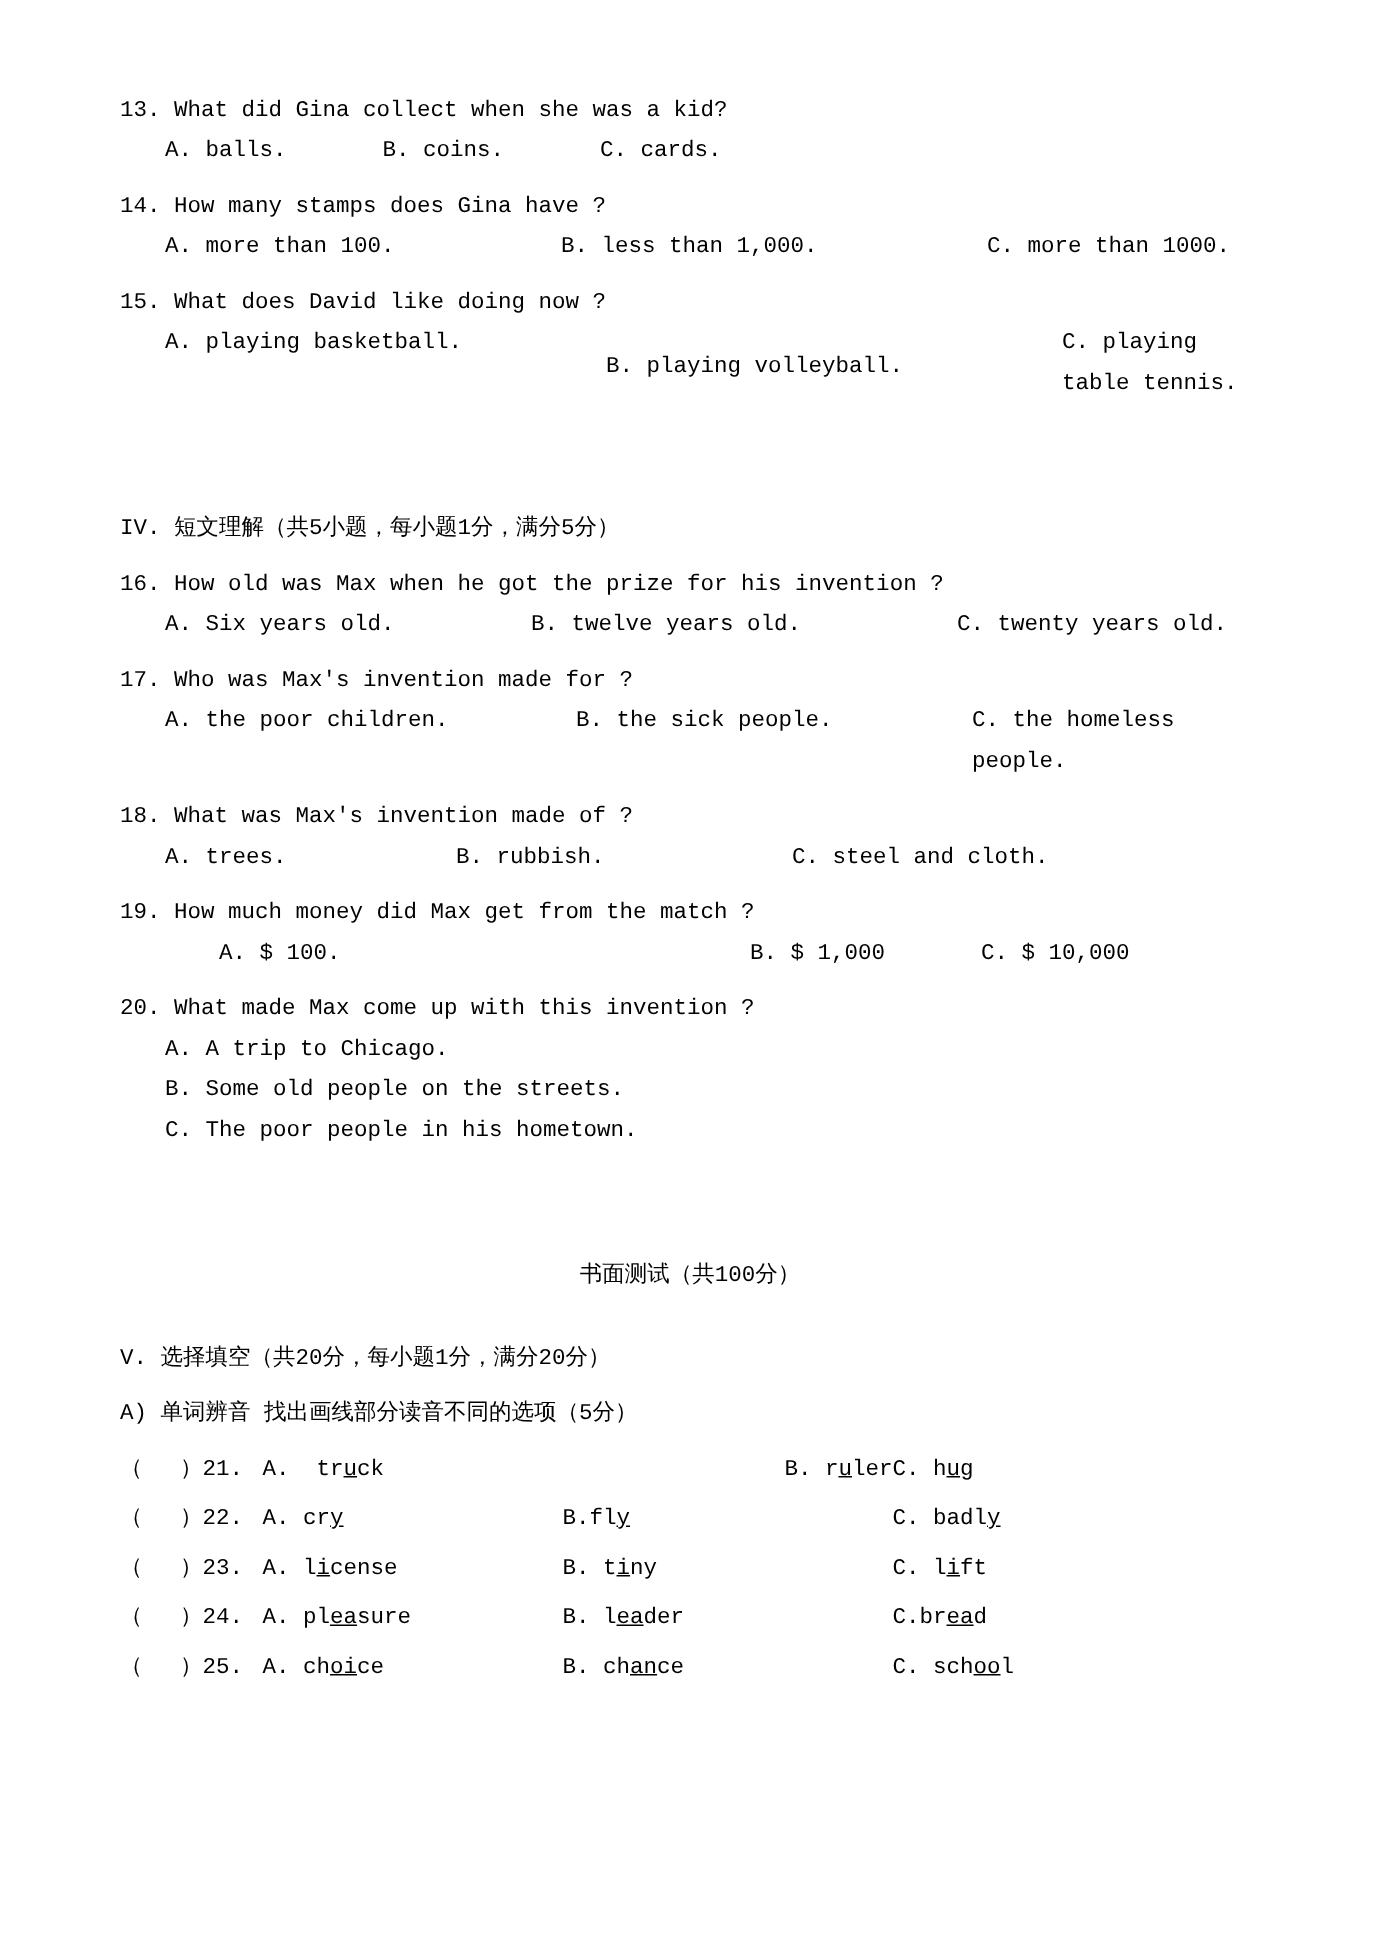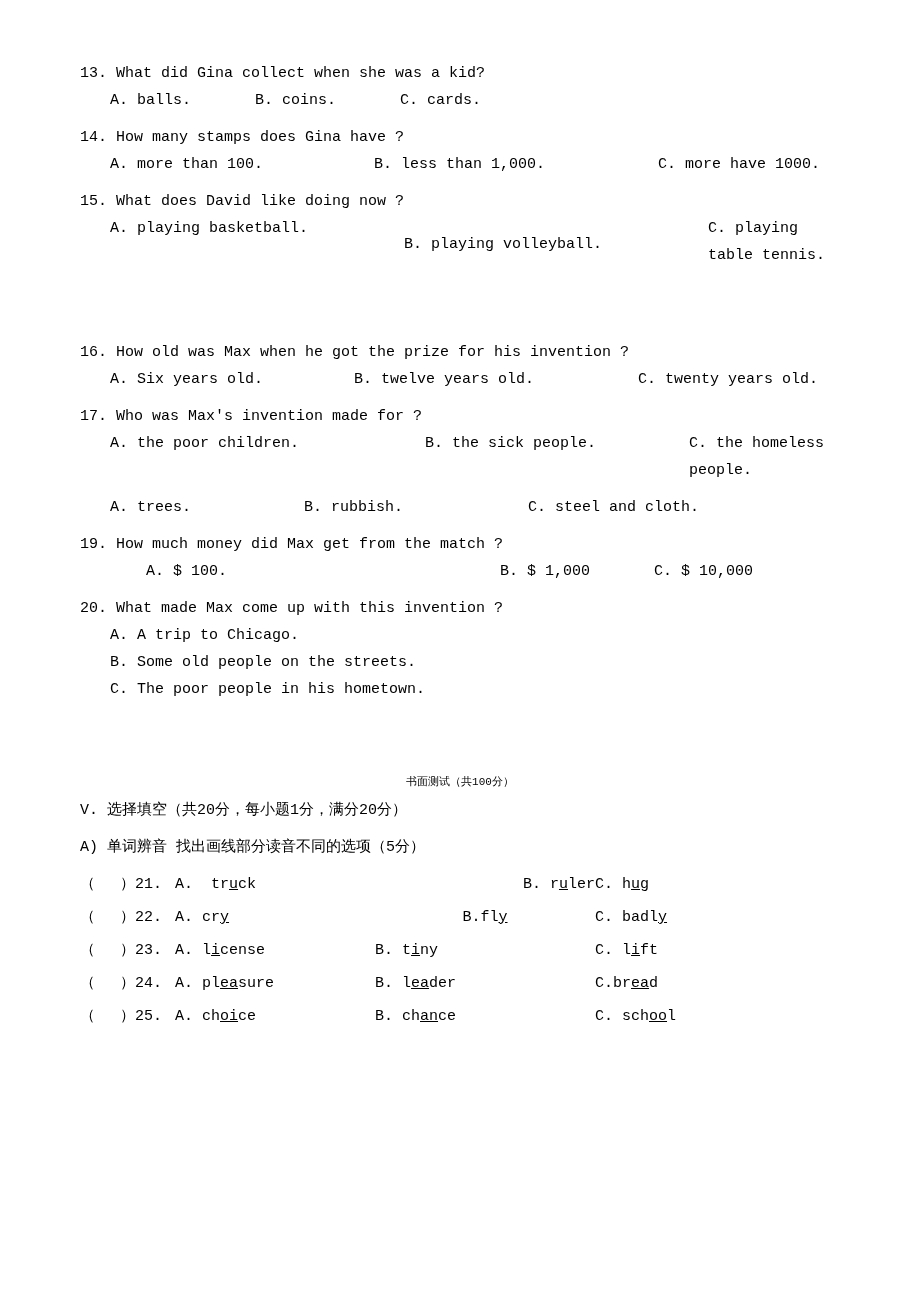--- a/index.html
+++ b/index.html
@@ -23,22 +23,22 @@
     }
     .options {
       margin-left: 30px;
       margin-bottom: 8px;
     }
     .divider {
       height: 30px;
     }
     .center-title {
       text-align: center;
-      margin-bottom: 4px;
-      font-size: 11px;
+      margin-bottom: 28px;
+      font-size: 15px;
     }
     .section-title {
       margin-bottom: 10px;
     }
     .underline {
       text-decoration: underline;
     }
     .q-row {
       display: flex;
       align-items: baseline;
@@ -63,58 +63,60 @@
       <span>B. coins.</span>
       <span>C. cards.</span>
     </div>
   </div>
 
   <div class="question">
     <div>14. How many stamps does Gina have ?</div>
     <div class="options-row">
       <span style="min-width:200px;">A. more than 100.</span>
       <span style="min-width:220px;">B. less than 1,000.</span>
-      <span>C. more have 1000.</span>
+      <span>C. more than 1000.</span>
     </div>
   </div>
 
   <div class="question">
     <div>15. What does David like doing now ?</div>
     <div class="options-row">
       <span style="min-width:230px;">A. playing basketball.</span>
       <span style="min-width:240px;margin-top:16px;">B. playing volleyball.</span>
       <span>C. playing table tennis.</span>
     </div>
   </div>
 </div>
 
 <div class="divider"></div>
 <div class="divider"></div>
 
 <div class="section">
+  <div class="section-title">IV. 短文理解（共5小题，每小题1分，满分5分）</div>
 
   <div class="question">
     <div>16. How old was Max when he got the prize for his invention ?</div>
     <div class="options-row">
       <span style="min-width:180px;">A. Six years old.</span>
       <span style="min-width:220px;">B. twelve years old.</span>
       <span>C. twenty years old.</span>
     </div>
   </div>
 
   <div class="question">
     <div>17. Who was Max's invention made for ?</div>
     <div class="options-row">
       <span style="min-width:210px;">A. the poor children.</span>
-      <span style="min-width:200px;margin-left:41px;">B. the sick people.</span>
+      <span style="min-width:200px;">B. the sick people.</span>
       <span>C. the homeless people.</span>
     </div>
   </div>
 
   <div class="question">
+    <div>18. What was Max's invention made of ?</div>
     <div class="options-row">
       <span style="min-width:130px;">A. trees.</span>
       <span style="min-width:160px;">B. rubbish.</span>
       <span>C. steel and cloth.</span>
     </div>
   </div>
 
   <div class="question">
     <div>19. How much money did Max get from  the match ?</div>
     <div class="options-row">
@@ -152,21 +154,21 @@
     <span style="min-width:220px;text-align:right;">B.&nbsp;r<span class="underline">u</span>ler</span>
     <span>C.&nbsp;h<span class="underline">u</span>g</span>
   </div>
 
   <div class="q-row">
     <span style="min-width:20px;">（</span>
     <span style="min-width:20px;">&nbsp;&nbsp;</span>
     <span style="min-width:10px;">）</span>
     <span style="min-width:40px;">22.</span>
     <span style="min-width:200px;">A.&nbsp;cr<span class="underline">y</span></span>
-    <span style="min-width:220px;text-align:center;">B.fl<span class="underline">y</span></span>
+    <span style="min-width:220px;">B.fl<span class="underline">y</span></span>
     <span>C.&nbsp;badl<span class="underline">y</span></span>
   </div>
 
   <div class="q-row">
     <span style="min-width:20px;">（</span>
     <span style="min-width:20px;">&nbsp;&nbsp;</span>
     <span style="min-width:10px;">）</span>
     <span style="min-width:40px;">23.</span>
     <span style="min-width:200px;">A.&nbsp;l<span class="underline">i</span>cense</span>
     <span style="min-width:220px;">B.&nbsp;t<span class="underline">i</span>ny</span>

